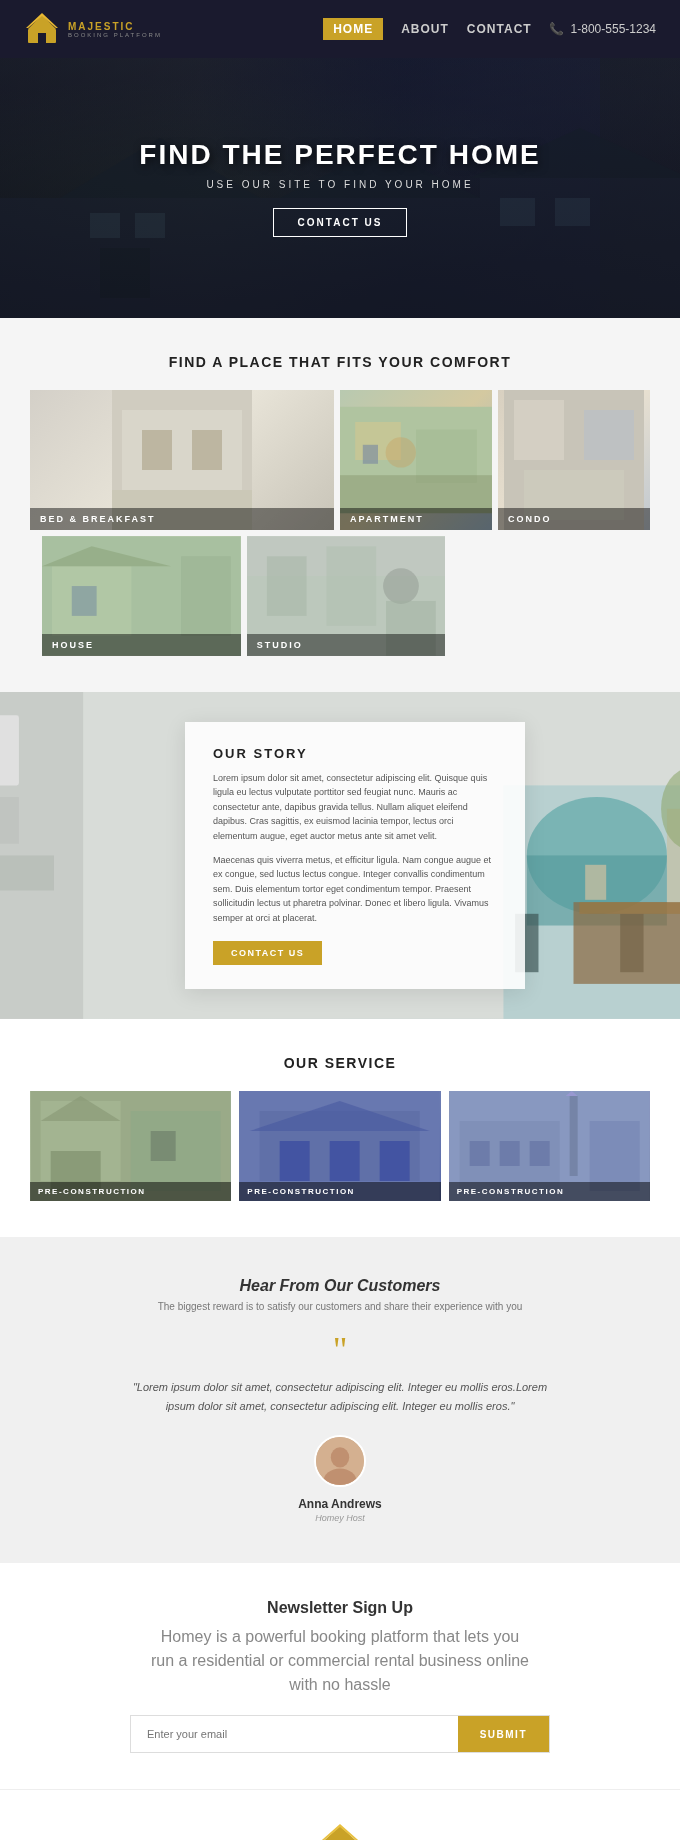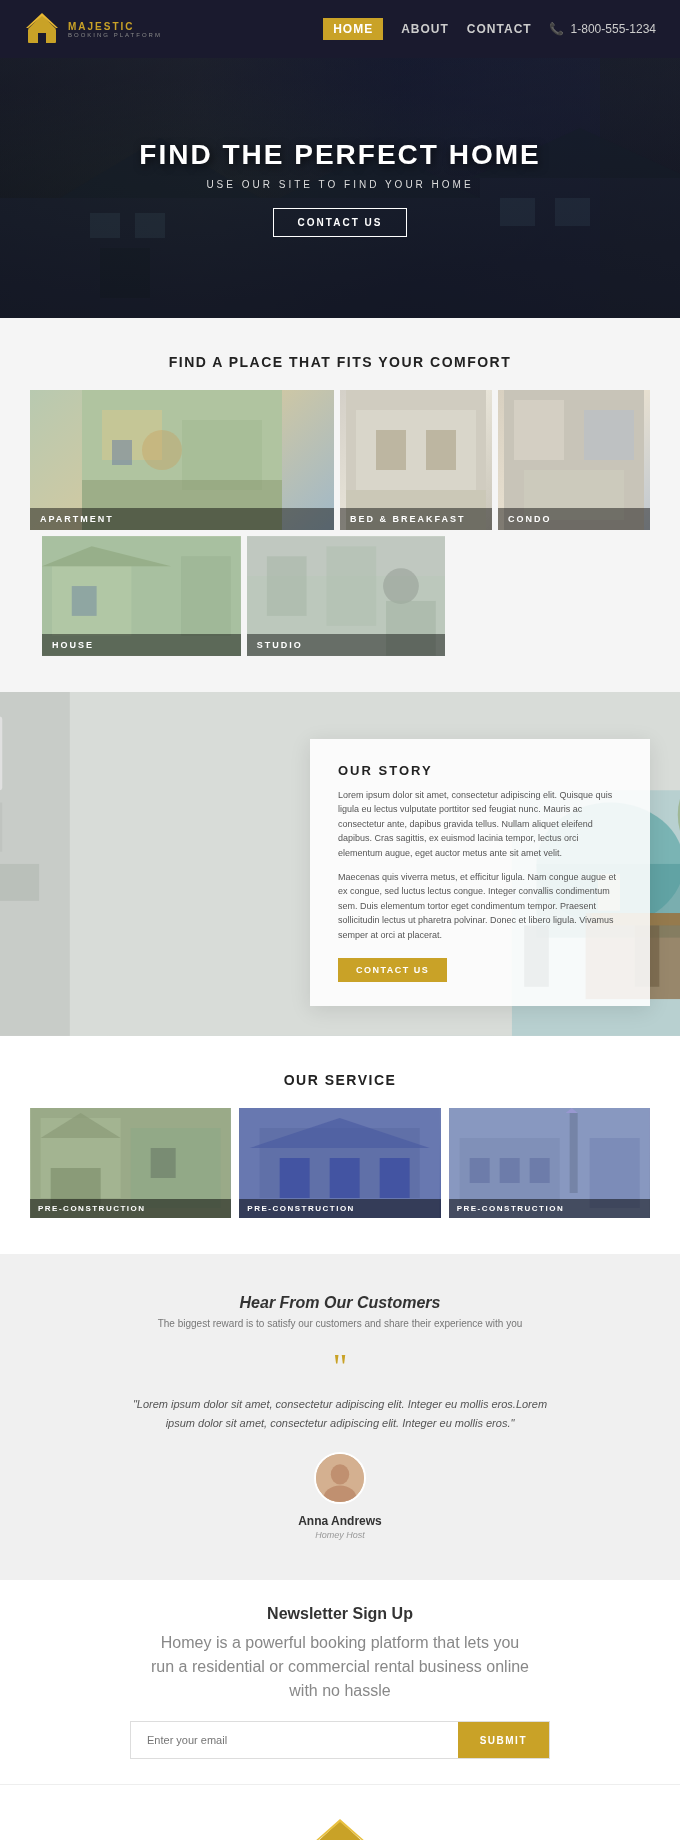--- a/index.html
+++ b/index.html
@@ -151,21 +151,21 @@
       background: linear-gradient(135deg, #c8a888 0%, #d8b898 100%);
       margin: 0 auto 10px;
       border: 2px solid #fff;
       overflow: hidden;
       display: flex; align-items: center; justify-content: center;
     }
     .test-name { font-size: 12px; font-weight: 700; color: #333; }
     .test-role { font-size: 9px; color: #999; margin-top: 2px; font-style: italic; }
 
     
-    .newsletter-section { background: #fff; padding: 25px 30px; text-align: center; }
+    .newsletter-section { background: #fff; padding: 36px 30px; text-align: center; }
     .newsletter-title { font-size: 16px; font-weight: 800; color: #333; margin-bottom: 8px; }
     .newsletter-sub { font-size: 16px; color: #888; margin-bottom: 18px; max-width: 380px; margin-left: auto; margin-right: auto; line-height: 1.5; text-align: center; }
     .newsletter-form { display: flex; max-width: 420px; margin: 0 auto; border: 1px solid #ddd; }
     .newsletter-input { flex: 1; border: none; padding: 12px 16px; font-size: 11px; color: #999; outline: none; }
     .newsletter-btn { background: #c9a227; color: #fff; border: none; padding: 12px 22px; font-size: 10px; font-weight: 700; letter-spacing: 1.5px; text-transform: uppercase; cursor: pointer; }
 
     
     .footer-logo-section { background: #fff; padding: 30px 30px 20px; text-align: center; border-top: 1px solid #eee; }
     .footer-logo-icon { width: 60px; height: 60px; margin: 0 auto 8px; }
   </style>
@@ -219,43 +219,43 @@
     <p>USE OUR SITE TO FIND YOUR HOME</p>
     <button class="hero-btn">CONTACT US</button>
   </div>
 </section>
 
 <section class="section-comfort">
   <h2 class="section-title">FIND A PLACE THAT FITS YOUR COMFORT</h2>
 
   <div class="property-grid-top">
     <div class="property-card">
+      <div class="prop-img prop-img-short pc-bb">
+        <svg width="100%" height="140" viewBox="0 0 140 140">
+          <rect width="140" height="140" fill="#d0ccc0"></rect>
+          <rect x="10" y="20" width="120" height="80" fill="#e0dcd0" opacity="0.6"></rect>
+          <rect x="30" y="40" width="30" height="40" fill="#b0a890" opacity="0.7"></rect>
+          <rect x="80" y="40" width="30" height="40" fill="#b0a890" opacity="0.7"></rect>
+          <rect x="0" y="100" width="140" height="40" fill="#c8c4b0" opacity="0.6"></rect>
+        </svg>
+      </div>
+      <div class="property-label">BED &amp; BREAKFAST</div>
+    </div>
+    <div class="property-card">
       <div class="prop-img prop-img-tall pc-apt">
         <svg width="100%" height="140" viewBox="0 0 200 140">
           <rect width="200" height="140" fill="#b0c4a0"></rect>
           <rect x="20" y="20" width="60" height="50" fill="#d4c890" opacity="0.6"></rect>
           <rect x="100" y="30" width="80" height="70" fill="#a0b890" opacity="0.5"></rect>
           <rect x="30" y="50" width="20" height="25" fill="#8090a0" opacity="0.7"></rect>
           <circle cx="80" cy="60" r="20" fill="#c8a060" opacity="0.4"></circle>
           <rect x="0" y="90" width="200" height="50" fill="#8a9870" opacity="0.5"></rect>
         </svg>
       </div>
       <div class="property-label">APARTMENT</div>
-    </div>
-    <div class="property-card">
-      <div class="prop-img prop-img-short pc-bb">
-        <svg width="100%" height="140" viewBox="0 0 140 140">
-          <rect width="140" height="140" fill="#d0ccc0"></rect>
-          <rect x="10" y="20" width="120" height="80" fill="#e0dcd0" opacity="0.6"></rect>
-          <rect x="30" y="40" width="30" height="40" fill="#b0a890" opacity="0.7"></rect>
-          <rect x="80" y="40" width="30" height="40" fill="#b0a890" opacity="0.7"></rect>
-          <rect x="0" y="100" width="140" height="40" fill="#c8c4b0" opacity="0.6"></rect>
-        </svg>
-      </div>
-      <div class="property-label">BED &amp; BREAKFAST</div>
     </div>
     <div class="property-card">
       <div class="prop-img prop-img-short pc-condo">
         <svg width="100%" height="140" viewBox="0 0 140 140">
           <rect width="140" height="140" fill="#c8c4b8"></rect>
           <rect x="10" y="10" width="50" height="60" fill="#d8d4c8" opacity="0.7"></rect>
           <rect x="80" y="20" width="50" height="50" fill="#b8c0c8" opacity="0.6"></rect>
           <rect x="20" y="80" width="100" height="50" fill="#d0d0c0" opacity="0.5"></rect>
         </svg>
       </div>
@@ -310,21 +310,21 @@
 
       <rect x="540" y="180" width="140" height="70" fill="#8a6840" opacity="0.7"></rect>
       <rect x="545" y="180" width="130" height="10" fill="#a07840" opacity="0.6"></rect>
 
       <rect x="620" y="100" width="30" height="80" fill="#c8b890" opacity="0.5"></rect>
       <ellipse cx="640" cy="100" rx="25" ry="35" fill="#90a870" opacity="0.6"></ellipse>
 
       <rect x="550" y="148" width="18" height="30" fill="#d0c0a0" opacity="0.7"></rect>
     </svg>
   </div>
-  <div style="position:relative;z-index:1;width:100%;display:flex;justify-content:flex-end;margin-top:17px;">
+  <div style="position:relative;z-index:1;width:100%;display:flex;justify-content:center;">
     <div class="story-card">
       <h2>OUR STORY</h2>
       <p>Lorem ipsum dolor sit amet, consectetur adipiscing elit. Quisque quis ligula eu lectus vulputate porttitor sed feugiat nunc. Mauris ac consectetur ante, dapibus gravida tellus. Nullam aliquet eleifend dapibus. Cras sagittis, ex euismod lacinia tempor, lectus orci elementum augue, eget auctor metus ante sit amet velit.</p>
       <p>Maecenas quis viverra metus, et efficitur ligula. Nam congue augue et ex congue, sed luctus lectus congue. Integer convallis condimentum sem. Duis elementum tortor eget condimentum tempor. Praesent sollicitudin lectus ut pharetra polvinar. Donec et libero ligula. Vivamus semper at orci at placerat.</p>
       <button class="story-btn">CONTACT US</button>
     </div>
   </div>
 </section>
 
 <section class="service-section">

